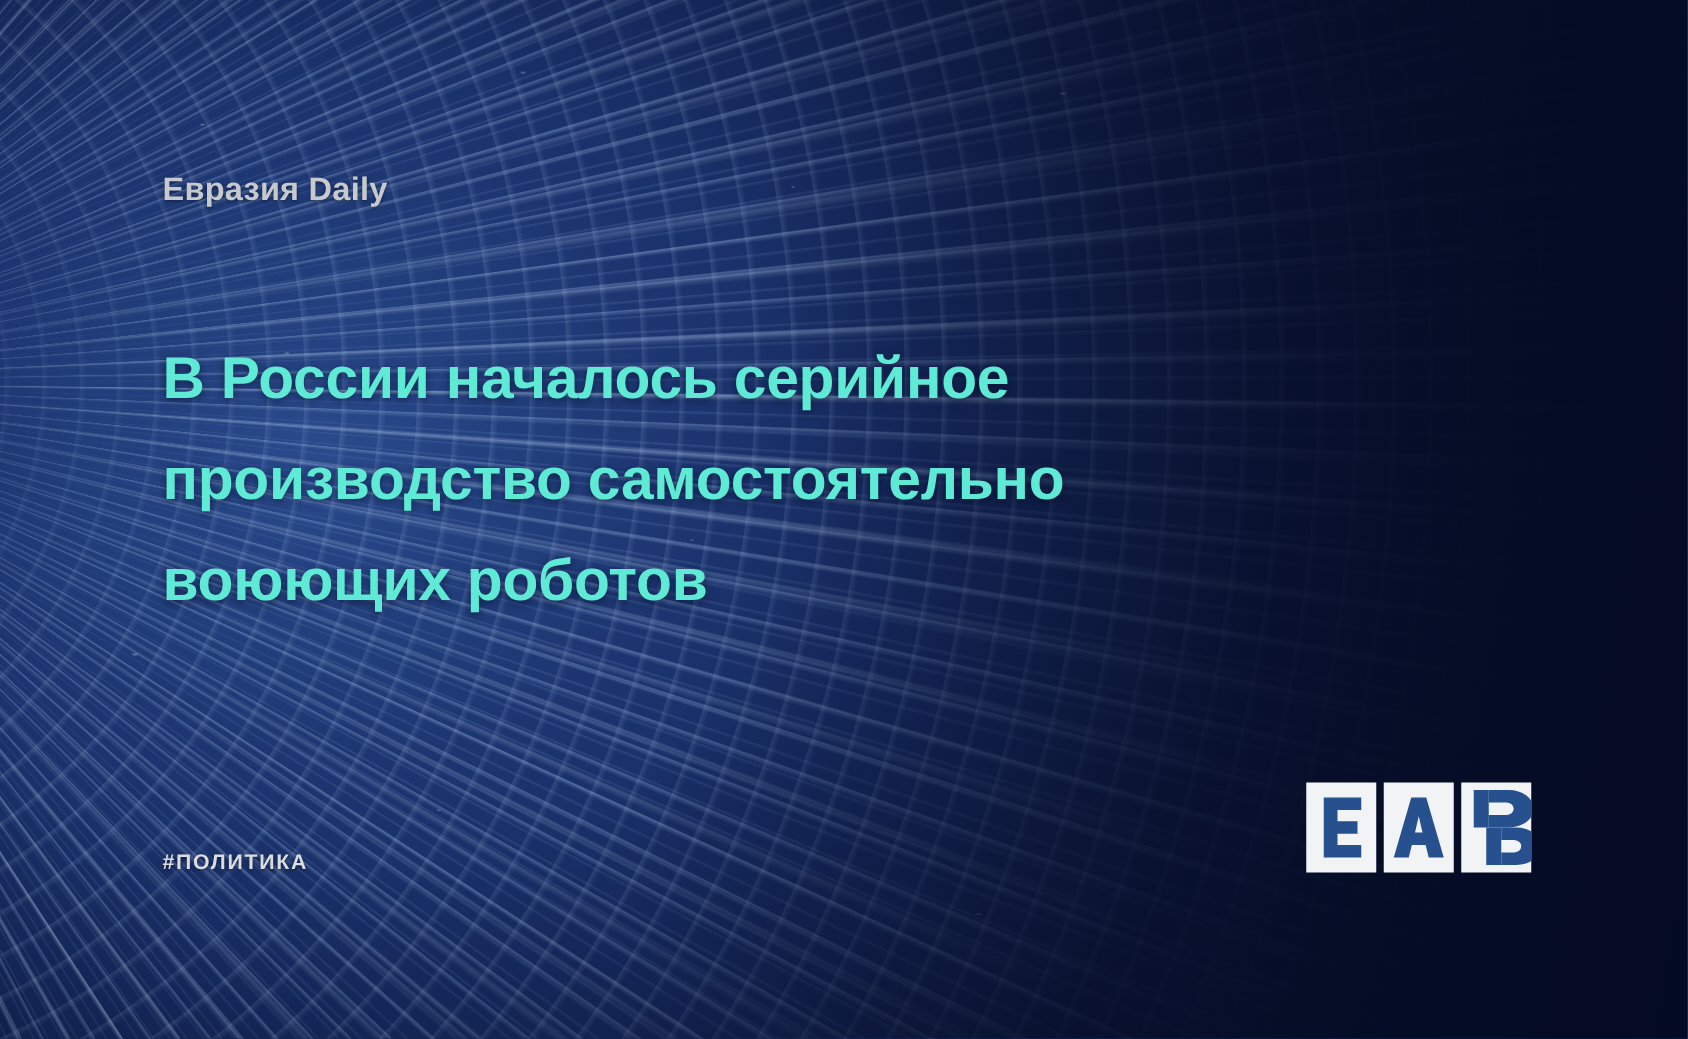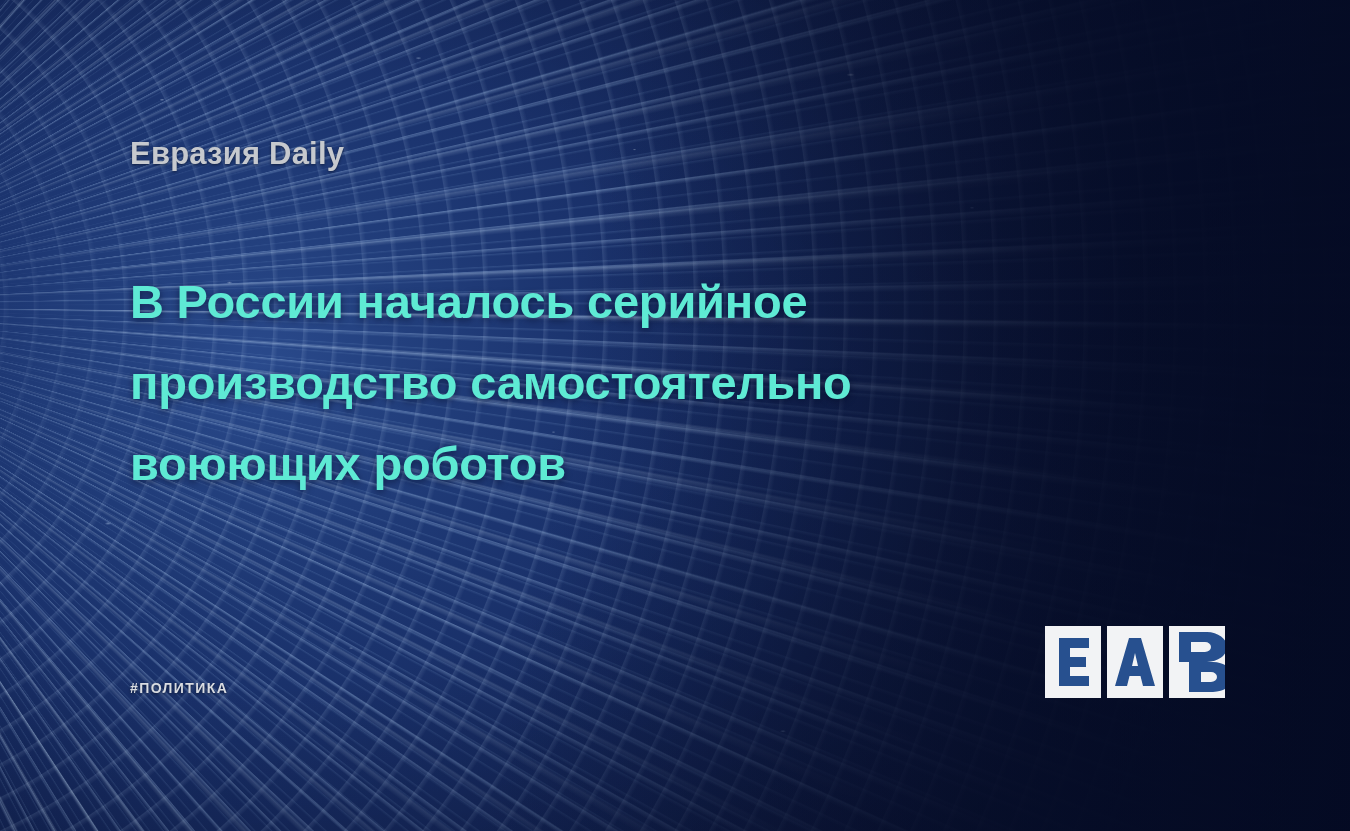--- a/index.html
+++ b/index.html
@@ -114,21 +114,21 @@
       radial-gradient(2px 1px   at 41% 52%,  rgba(230,242,255,.6), transparent),
       radial-gradient(3px 1.2px at 17% 34%,  rgba(235,245,255,.7), transparent);
   }
 
   
   .content { position:absolute; inset:0; }
 
   .brand {
     position:absolute;
     left:130px; top:136px;
-    font-size:31px;
+    font-size:26px;
     font-weight:bold;
     color:#c6c9ce;
     letter-spacing:.2px;
     white-space:nowrap;
     text-shadow:0 1px 3px rgba(0,0,0,.45);
   }
 
   .headline {
     position:absolute;
     left:130px; top:262px;
@@ -137,21 +137,21 @@
     font-weight:bold;
     line-height:1.72;
     color:#5eead4;
     letter-spacing:-.2px;
     text-shadow:0 2px 7px rgba(3,10,35,.55);
   }
 
   .hashtag {
     position:absolute;
     left:130px; top:680px;
-    font-size:14px;
+    font-size:17px;
     font-weight:bold;
     color:#d9dce1;
     letter-spacing:1.4px;
     text-shadow:0 1px 3px rgba(0,0,0,.5);
   }
 
   
   .logo {
     position:absolute;
     left:1045px; top:626px;

